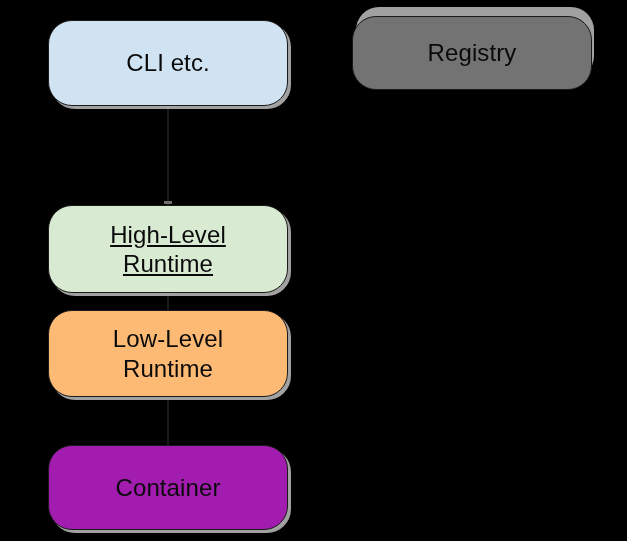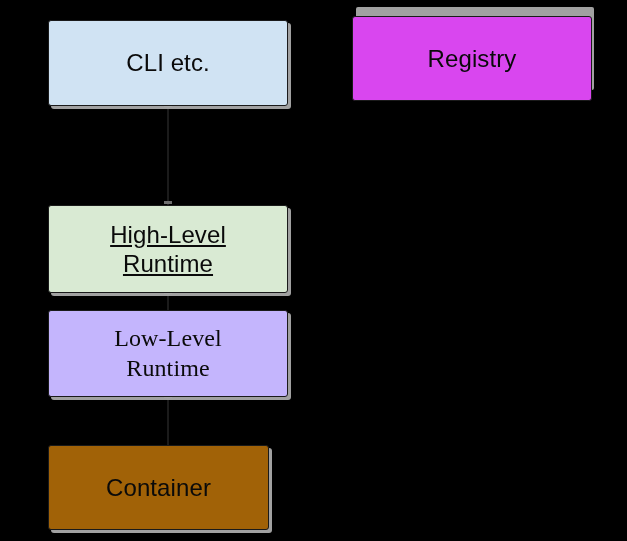--- a/index.html
+++ b/index.html
@@ -15,21 +15,21 @@
     position: relative;
     width: 627px;
     height: 541px;
     background: #000000;
     overflow: hidden;
   }
   .node {
     position: absolute;
     box-sizing: border-box;
     border: 1.6px solid #1a1a1a;
-    border-radius: 3px;
+    border-radius: 24px;
     display: flex;
     align-items: center;
     justify-content: center;
     text-align: center;
     color: #0a0a0a;
     font-size: 24px;
     line-height: 1.22;
     letter-spacing: 0.1px;
     white-space: pre-line;
     box-shadow: 3px 3px 0 rgba(170,170,170,0.95);
@@ -66,31 +66,31 @@
   <div class="connector" style="left:167px; top:293px; height:17px;"></div>
   <div class="connector-cap" style="left:164px; top:291px;"></div>
 
   <div class="connector" style="left:167px; top:397px; height:48px;"></div>
   <div class="connector-cap" style="left:164px; top:395px;"></div>
 
   <div class="node" style="left:48px; top:20px; width:240px; height:86px; background:#d0e3f3;">
     <span class="node-label">CLI etc.</span>
   </div>
 
-  <div class="node shadow-up" style="left:352px; top:16px; width:240px; height:85px; background:#d946ef;">
+  <div class="node shadow-up" style="left:352px; top:16px; width:240px; height:74px; background:#737373;">
     <span class="node-label">Registry</span>
   </div>
 
   <div class="node" style="left:48px; top:205px; width:240px; height:88px; background:#d9ead3;text-decoration:underline;">
     <span class="node-label">High-Level
 Runtime</span>
   </div>
 
-  <div class="node" style="left:48px; top:310px; width:240px; height:87px; background:#c4b5fd;font-family:Liberation Serif, serif;">
+  <div class="node" style="left:48px; top:310px; width:240px; height:87px; background:#fdba74;">
     <span class="node-label">Low-Level
 Runtime</span>
   </div>
 
-  <div class="node" style="left:48px; top:445px; width:221px; height:85px; background:#a16207;">
+  <div class="node" style="left:48px; top:445px; width:240px; height:85px; background:#a21caf;">
     <span class="node-label">Container</span>
   </div>
 
 </div>
 
 </body></html>

